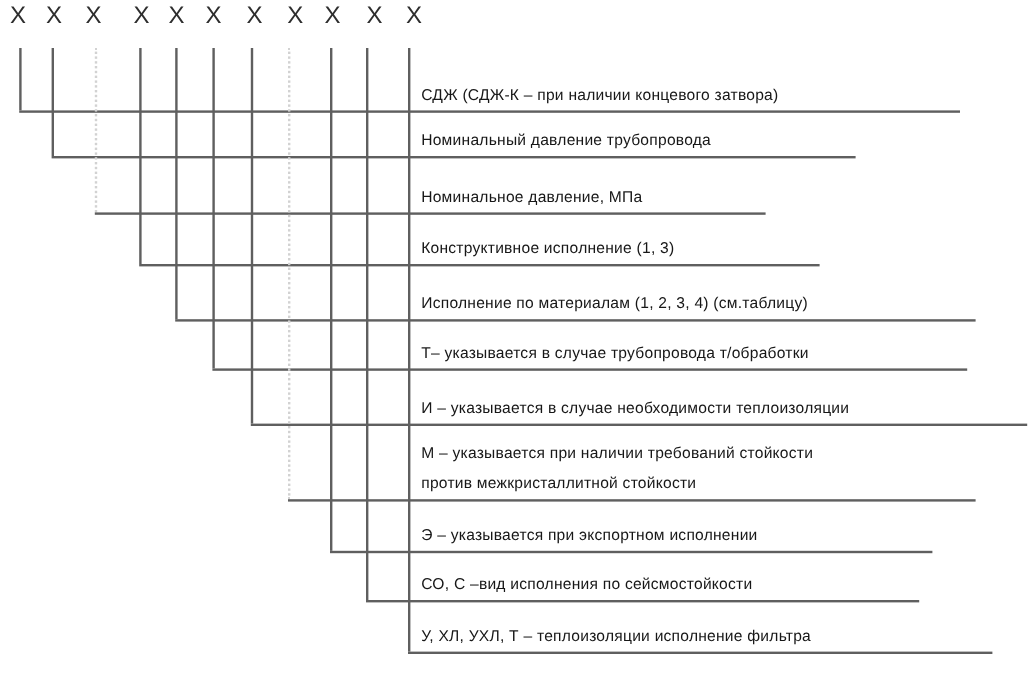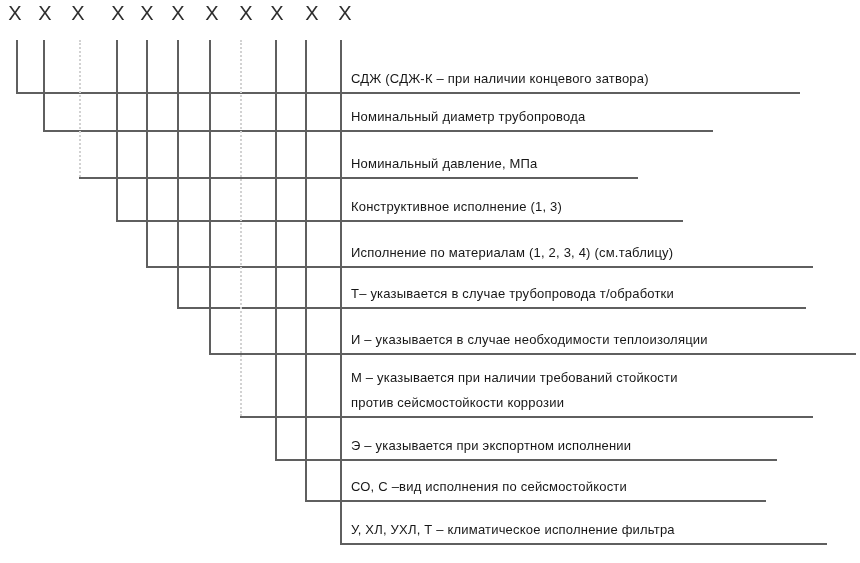--- a/index.html
+++ b/index.html
@@ -65,27 +65,27 @@
 
   <div>
     <div class="vline" style="left:16px; top:40px; height:52px"></div>
     <div class="hline" style="left:16px; top:92px; width:784px"></div>
     <div class="lbl" style="top:68px">СДЖ (СДЖ-К – при наличии концевого затвора)</div>
   </div>
 
   <div>
     <div class="vline" style="left:43px; top:40px; height:90px"></div>
     <div class="hline" style="left:43px; top:130px; width:670px"></div>
-    <div class="lbl" style="top:106px">Номинальный диаметр трубопровода</div>
+    <div class="lbl" style="top:106px">Номинальный давление трубопровода</div>
   </div>
 
   <div>
     <div class="vline light" style="left:79px; top:40px; height:137px"></div>
     <div class="hline" style="left:79px; top:177px; width:559px"></div>
-    <div class="lbl" style="top:153px">Номинальный давление, МПа</div>
+    <div class="lbl" style="top:153px">Номинальное давление, МПа</div>
   </div>
 
   <div>
     <div class="vline" style="left:116px; top:40px; height:180px"></div>
     <div class="hline" style="left:116px; top:220px; width:567px"></div>
     <div class="lbl" style="top:196px">Конструктивное исполнение (1, 3)</div>
   </div>
 
   <div>
     <div class="vline" style="left:146px; top:40px; height:226px"></div>
@@ -102,34 +102,34 @@
   <div>
     <div class="vline" style="left:209px; top:40px; height:313px"></div>
     <div class="hline" style="left:209px; top:353px; width:647px"></div>
     <div class="lbl" style="top:329px">И – указывается в случае необходимости теплоизоляции</div>
   </div>
 
   <div>
     <div class="vline light" style="left:240px; top:40px; height:376px"></div>
     <div class="hline" style="left:240px; top:416px; width:573px"></div>
     <div class="lbl" style="top:367px">М – указывается при наличии требований стойкости</div>
-    <div class="lbl" style="top:392px">против сейсмостойкости коррозии</div>
+    <div class="lbl" style="top:392px">против межкристаллитной стойкости</div>
   </div>
 
   <div>
     <div class="vline" style="left:275px; top:40px; height:419px"></div>
     <div class="hline" style="left:275px; top:459px; width:502px"></div>
     <div class="lbl" style="top:435px">Э – указывается при экспортном исполнении</div>
   </div>
 
   <div>
     <div class="vline" style="left:305px; top:40px; height:460px"></div>
     <div class="hline" style="left:305px; top:500px; width:461px"></div>
     <div class="lbl" style="top:476px">СО, С –вид исполнения по сейсмостойкости</div>
   </div>
 
   <div>
     <div class="vline" style="left:340px; top:40px; height:503px"></div>
     <div class="hline" style="left:340px; top:543px; width:487px"></div>
-    <div class="lbl" style="top:519px">У, ХЛ, УХЛ, Т – климатическое исполнение фильтра</div>
+    <div class="lbl" style="top:519px">У, ХЛ, УХЛ, Т – теплоизоляции исполнение фильтра</div>
   </div>
 
 </div>
 
 </body></html>

